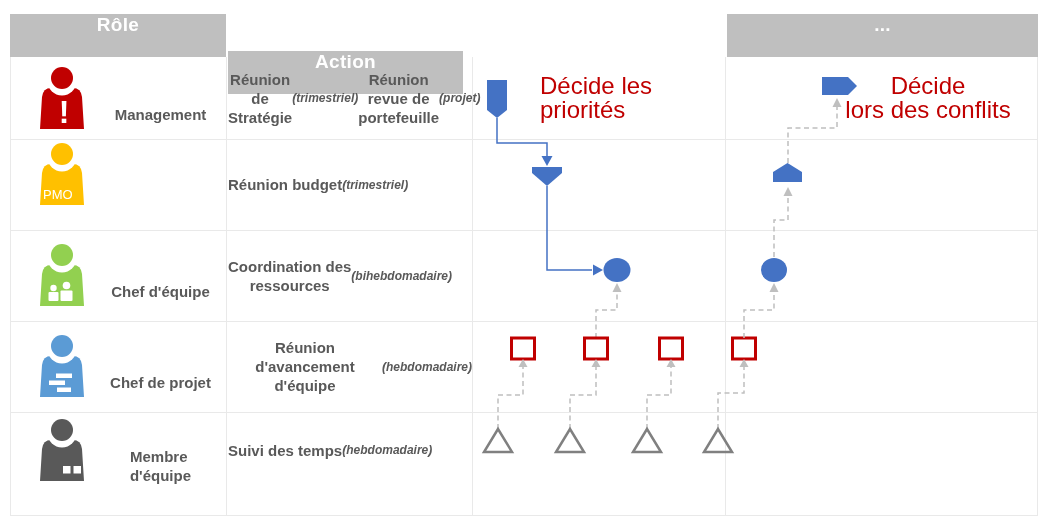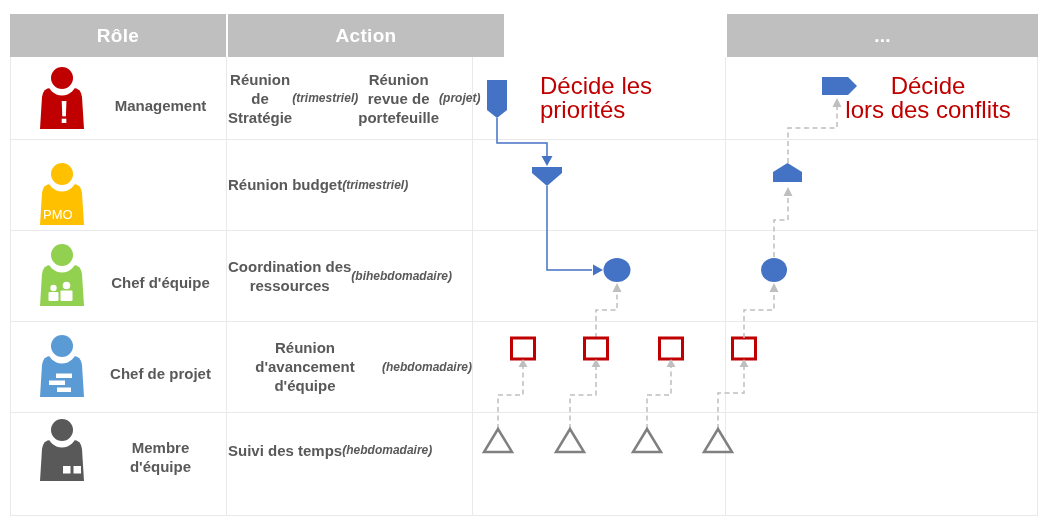--- a/index.html
+++ b/index.html
@@ -2,30 +2,30 @@
 <html><head>
 <meta charset="utf-8">
 <style>
   html,body{margin:0;padding:0;background:#fff;}
   .stage{
     position:relative;width:1048px;height:529px;background:#fff;overflow:hidden;
     font-family:"Liberation Sans",sans-serif;
   }
   .hdr-cell{
     position:absolute;top:14px;height:43px;background:#BFBFBF;
-    display:flex;align-items:center;justify-content:center;
+    display:flex;align-items:flex-start;justify-content:center;
     color:#fff;font-weight:bold;font-size:19px;letter-spacing:.3px;
   }
   .vline{position:absolute;width:1px;background:#E9E9E9;}
   .hline{position:absolute;height:1px;background:#E9E9E9;}
   .row{position:absolute;left:10px;width:1028px;}
   .icon-box{position:absolute;left:24px;}
   .role-label{
-    position:absolute;left:85px;width:131px;top:7px;height:100%;
-    display:flex;align-items:center;justify-content:center;text-align:center;
+    position:absolute;left:85px;width:131px;top:16px;height:100%;
+    display:flex;align-items:center;justify-content:center;
     font-size:15px;font-weight:bold;color:#595959;white-space:pre-line;line-height:19px;
   }
   .action-cell{
     position:absolute;left:218px;width:244px;top:0;height:100%;
     display:flex;flex-direction:row;align-items:center;justify-content:flex-start;
     text-align:center;color:#595959;font-weight:bold;
   }
   .action-main{font-size:15px;line-height:19px;white-space:pre-line;}
   .action-freq{font-size:12px;line-height:14px;font-style:italic;}
   .note{
@@ -37,21 +37,21 @@
   .flow-overlay{position:absolute;left:0;top:0;pointer-events:none;}
 </style>
 </head>
 <body>
 
 <div class="stage">
 
   <div class="hdr-cell" style="left:10px;width:216px;">
       <span>Rôle</span>
     </div>
-  <div class="hdr-cell" style="left:228px;width:276px;">
+  <div class="hdr-cell" style="left:228px;width:235px;margin-top:37px;">
       <span>Action</span>
     </div>
   <div class="hdr-cell" style="left:727px;width:311px;">
       <span>...</span>
     </div>
 
   <div class="vline" style="left:10px;top:57px;height:459px;"></div>
   <div class="vline" style="left:226px;top:57px;height:459px;"></div>
   <div class="vline" style="left:472px;top:57px;height:459px;"></div>
   <div class="vline" style="left:725px;top:57px;height:459px;"></div>
@@ -74,21 +74,21 @@
     <div class="role-label">Management</div>
     <div class="action-cell">
       <span class="action-main">Réunion de Stratégie</span>
       <span class="action-freq">(trimestriel)</span>
       <span class="action-main">Réunion revue de portefeuille</span>
       <span class="action-freq">(projet)</span>
     </div>
   </div>
 
   <div class="row" style="top:139px;height:91px;">
-    <div class="icon-box" style="top:24px;">
+    <div class="icon-box" style="top:4px;">
       <svg width="56" height="62" viewBox="0 0 56 62">
         <path d="M6,62 L8,30 Q9,21 17,21 L39,21 Q47,21 48,30 L50,62 Z" fill="#FFC000"></path>
         <circle cx="28" cy="14" r="14.5" fill="#fff"></circle>
         <circle cx="28" cy="11" r="11" fill="#FFC000"></circle>
         <text x="9" y="56" font-size="13" fill="#fff" font-family="Liberation Sans,sans-serif">PMO</text>
       </svg>
     </div>
     <div class="action-cell">
       <span class="action-main">Réunion budget</span>
       <span class="action-freq">(trimestriel)</span>

